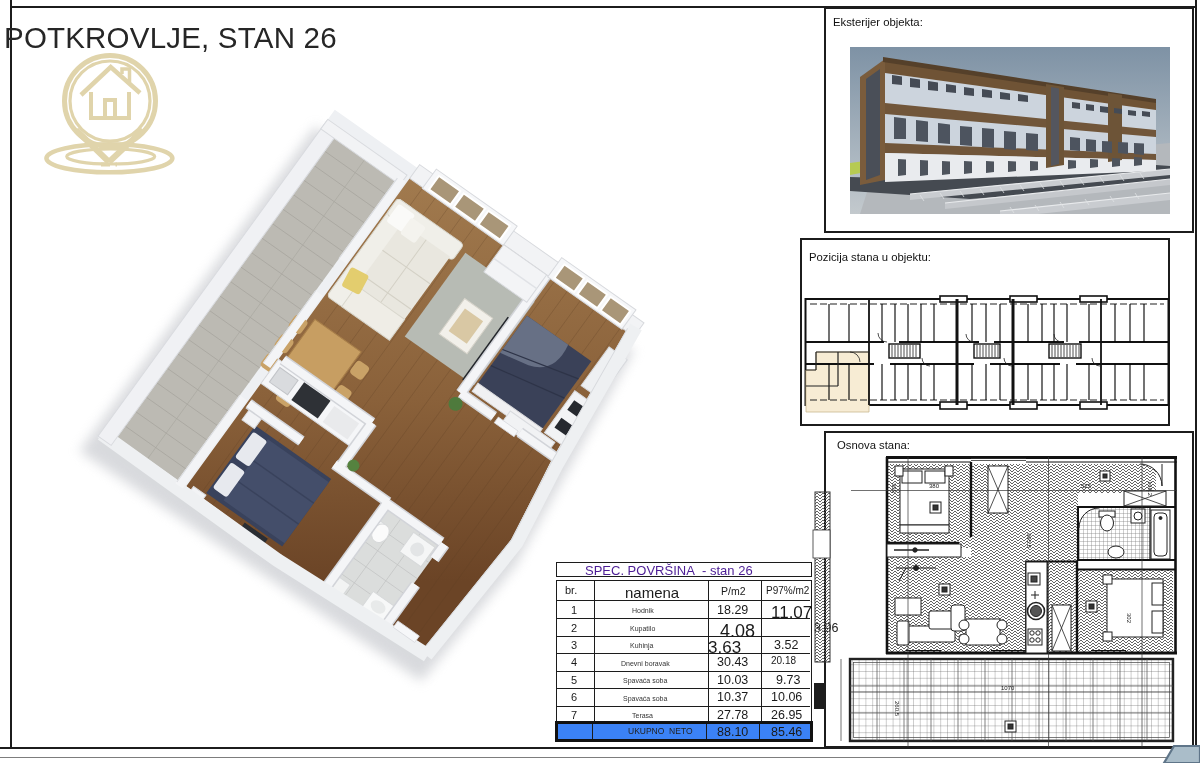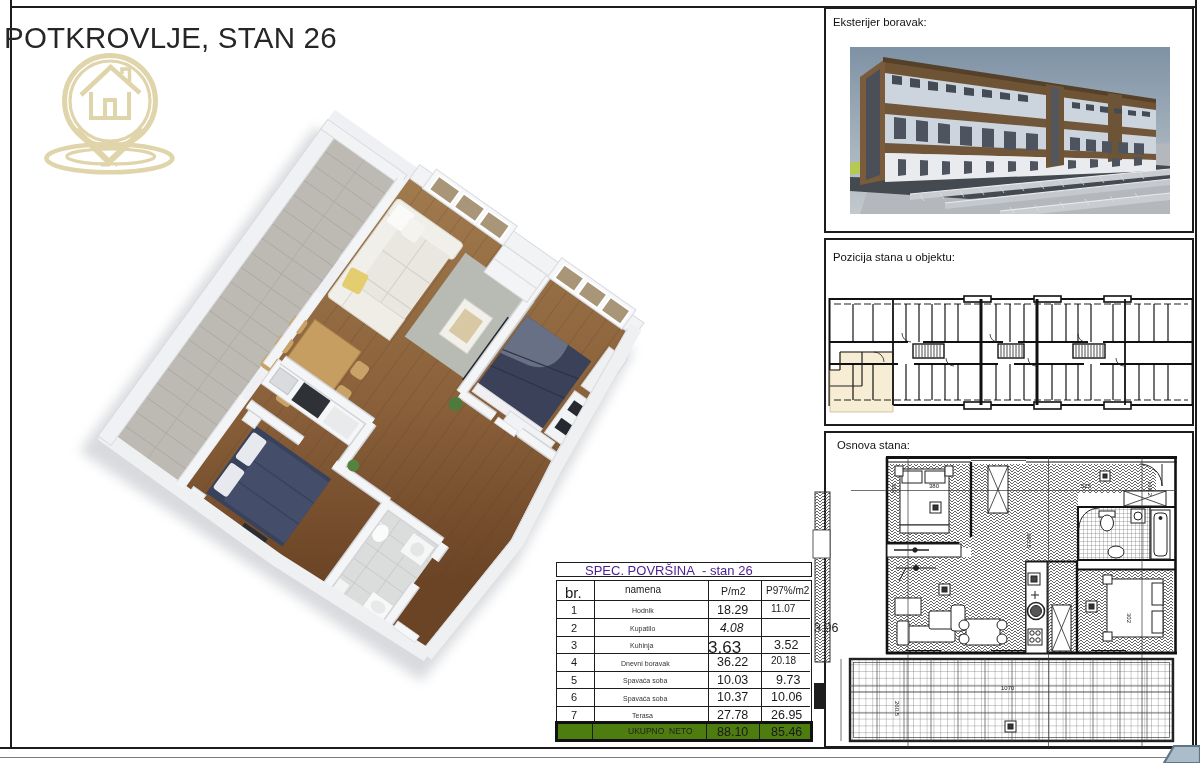--- a/index.html
+++ b/index.html
@@ -238,47 +238,47 @@
 
   <div class="abs" style="left:556px;top:580px;width:256px;height:161px;border:1.5px solid #1c1c1c;box-sizing:border-box;background:#fff;font-size:12px;color:#1a1a1a;">
 
     <div class="abs" style="left:37px;top:0;width:1px;height:158px;background:#1c1c1c;"></div>
 
     <div class="abs" style="left:151px;top:0;width:1px;height:158px;background:#1c1c1c;"></div>
 
     <div class="abs" style="left:204px;top:0;width:1px;height:158px;background:#1c1c1c;"></div>
 
     <div class="abs" style="left:0;top:19px;width:253px;height:1px;background:#1c1c1c;"></div>
-    <div class="abs" style="left:8px;top:3px;font-size:15px;">br.</div>
-    <div class="abs" style="left:68px;top:3px;font-size:10px;">namena</div>
+    <div class="abs" style="left:8px;top:3px;font-size:11px;">br.</div>
+    <div class="abs" style="left:68px;top:3px;font-size:15px;">namena</div>
     <div class="abs" style="left:164px;top:4px;font-size:10.5px;">P/m2</div>
     <div class="abs" style="left:209px;top:4px;font-size:10px;">P97%/m2</div>
 
     <div class="abs" style="left:0;top:37px;width:253px;height:1px;background:#1c1c1c;"></div>
     <div class="abs" style="left:14px;top:23px;font-size:11px;">1</div>
     <div class="abs" style="left:75px;top:26px;font-size:7px;color:#333;">Hodnik</div>
     <div class="abs" style="left:160px;top:22px;font-size:12.5px;">18.29</div>
-    <div class="abs" style="left:214px;top:22px;font-size:10px;text-align:center;">11.07</div>
+    <div class="abs" style="left:214px;top:22px;font-size:17px;text-align:center;">11.07</div>
 
     <div class="abs" style="left:0;top:55px;width:253px;height:1px;background:#1c1c1c;"></div>
     <div class="abs" style="left:14px;top:41px;font-size:11px;">2</div>
     <div class="abs" style="left:73px;top:44px;font-size:7px;color:#333;">Kupatilo</div>
-    <div class="abs" style="left:163px;top:40px;font-size:12px;font-style:italic;">4.08</div>
+    <div class="abs" style="left:163px;top:40px;font-size:18px;">4.08</div>
     <div class="abs" style="left:217px;top:40px;font-size:12.5px;margin-left:40px;">3.96</div>
 
     <div class="abs" style="left:0;top:72px;width:253px;height:1px;background:#1c1c1c;"></div>
     <div class="abs" style="left:14px;top:58px;font-size:11px;">3</div>
     <div class="abs" style="left:73px;top:61px;font-size:7px;color:#333;">Kuhinja</div>
     <div class="abs" style="left:151px;top:57px;font-size:17px;text-align:right;">3.63</div>
     <div class="abs" style="left:217px;top:57px;font-size:12.5px;">3.52</div>
 
     <div class="abs" style="left:0;top:90px;width:253px;height:1px;background:#1c1c1c;"></div>
     <div class="abs" style="left:14px;top:75px;font-size:11px;">4</div>
     <div class="abs" style="left:64px;top:79px;font-size:7px;color:#333;">Dnevni boravak</div>
-    <div class="abs" style="left:160px;top:74px;font-size:12.5px;">36.22</div>
+    <div class="abs" style="left:160px;top:74px;font-size:12.5px;">30.43</div>
     <div class="abs" style="left:214px;top:74px;font-size:10px;">20.18</div>
 
     <div class="abs" style="left:0;top:107px;width:253px;height:1px;background:#1c1c1c;"></div>
     <div class="abs" style="left:14px;top:93px;font-size:11px;">5</div>
     <div class="abs" style="left:66px;top:96px;font-size:7px;color:#333;">Spavaća soba</div>
     <div class="abs" style="left:160px;top:92px;font-size:12.5px;">10.03</div>
     <div class="abs" style="left:219px;top:92px;font-size:12.5px;">9.73</div>
 
     <div class="abs" style="left:0;top:125px;width:253px;height:1px;background:#1c1c1c;"></div>
     <div class="abs" style="left:14px;top:110px;font-size:11px;">6</div>
@@ -286,33 +286,33 @@
     <div class="abs" style="left:160px;top:109px;font-size:12.5px;">10.37</div>
     <div class="abs" style="left:214px;top:109px;font-size:12.5px;">10.06</div>
 
     <div class="abs" style="left:0;top:142px;width:253px;height:1px;background:#1c1c1c;"></div>
     <div class="abs" style="left:14px;top:128px;font-size:11px;">7</div>
     <div class="abs" style="left:75px;top:131px;font-size:7px;color:#333;">Terasa</div>
     <div class="abs" style="left:160px;top:127px;font-size:12.5px;">27.78</div>
     <div class="abs" style="left:214px;top:127px;font-size:12.5px;">26.95</div>
   </div>
 
-  <div class="abs" style="left:555px;top:721px;width:258px;height:21px;border:3px solid #111;box-sizing:border-box;background:#4d7c0f;">
+  <div class="abs" style="left:555px;top:721px;width:258px;height:21px;border:3px solid #111;box-sizing:border-box;background:#3b82f6;">
     <div class="abs" style="left:70px;top:2px;font-size:8.5px;color:#222;">UKUPNO&nbsp; NETO</div>
     <div class="abs" style="left:33px;top:0px;width:1px;height:15px;"></div>
     <div class="abs" style="left:159px;top:1px;font-size:12.5px;color:#1a1a1a;">88.10</div>
     <div class="abs" style="left:213px;top:1px;font-size:12.5px;color:#1a1a1a;">85.46</div>
 
     <div class="abs" style="left:34px;top:0;width:1px;height:15px;background:#1c1c1c;"></div>
     <div class="abs" style="left:148px;top:0;width:1px;height:15px;background:#1c1c1c;"></div>
     <div class="abs" style="left:201px;top:0;width:1px;height:15px;background:#1c1c1c;"></div>
   </div>
 
   <div class="abs" style="left:824px;top:7px;width:370px;height:226px;border:2px solid #1c1c1c;box-sizing:border-box;">
-    <div style="position:absolute;left:7px;top:7px;font-size:11.3px;color:#111;">Eksterijer boravak:</div>
+    <div style="position:absolute;left:7px;top:7px;font-size:11.3px;color:#111;">Eksterijer objekta:</div>
     <svg style="position:absolute;left:24px;top:38px;" width="320" height="167" viewBox="0 0 320 167">
       <defs>
         <linearGradient id="sky" x1="0" y1="0" x2="0" y2="1">
           <stop offset="0" stop-color="#7e92a5"></stop>
             <stop offset="0.7" stop-color="#aeb9c2"></stop>
             <stop offset="1" stop-color="#c3c9cd"></stop>
         </linearGradient>
       </defs>
 
       <rect x="0" y="0" width="320" height="167" fill="url(#sky)"></rect>
@@ -416,21 +416,21 @@
         <path d="M 160 160 L 164 166"></path>
           <path d="M 185 158 L 189 164"></path>
           <path d="M 210 155 L 214 161"></path>
         <path d="M 235 152 L 239 158"></path>
           <path d="M 260 149 L 264 155"></path>
           <path d="M 285 146 L 289 152"></path>
       </g>
     </svg>
   </div>
 
-  <div class="abs" style="left:824px;top:238px;width:370px;height:188px;border:2px solid #1c1c1c;box-sizing:border-box;">
+  <div class="abs" style="left:800px;top:238px;width:370px;height:188px;border:2px solid #1c1c1c;box-sizing:border-box;">
     <div style="position:absolute;left:7px;top:11px;font-size:11.3px;color:#111;">Pozicija stana u objektu:</div>
     <svg style="position:absolute;left:2px;top:55px;" width="366" height="122" viewBox="0 0 366 122">
 
       <rect x="1.5" y="4" width="363" height="106" fill="#fff" stroke="#111" stroke-width="2"></rect>
 
       <rect x="136" y="1" width="27" height="6" fill="#fff" stroke="#111" stroke-width="1.6"></rect>
 
       <rect x="206" y="1" width="27" height="6" fill="#fff" stroke="#111" stroke-width="1.6"></rect>
 
       <rect x="276" y="1" width="27" height="6" fill="#fff" stroke="#111" stroke-width="1.6"></rect>

